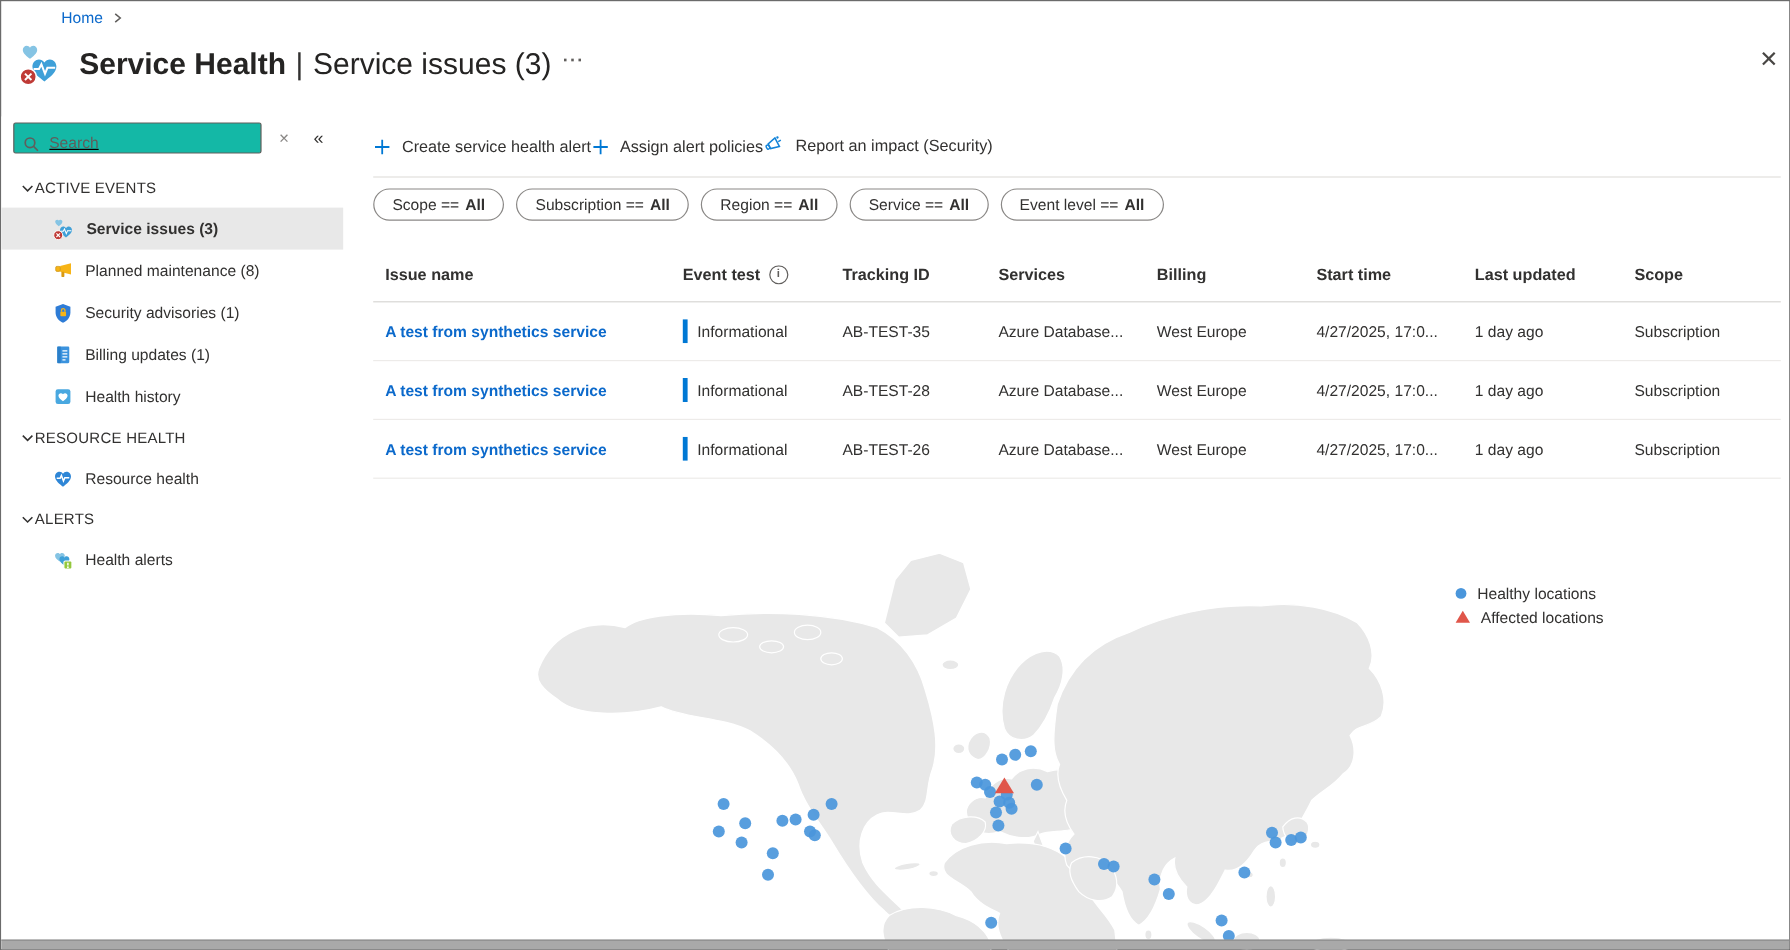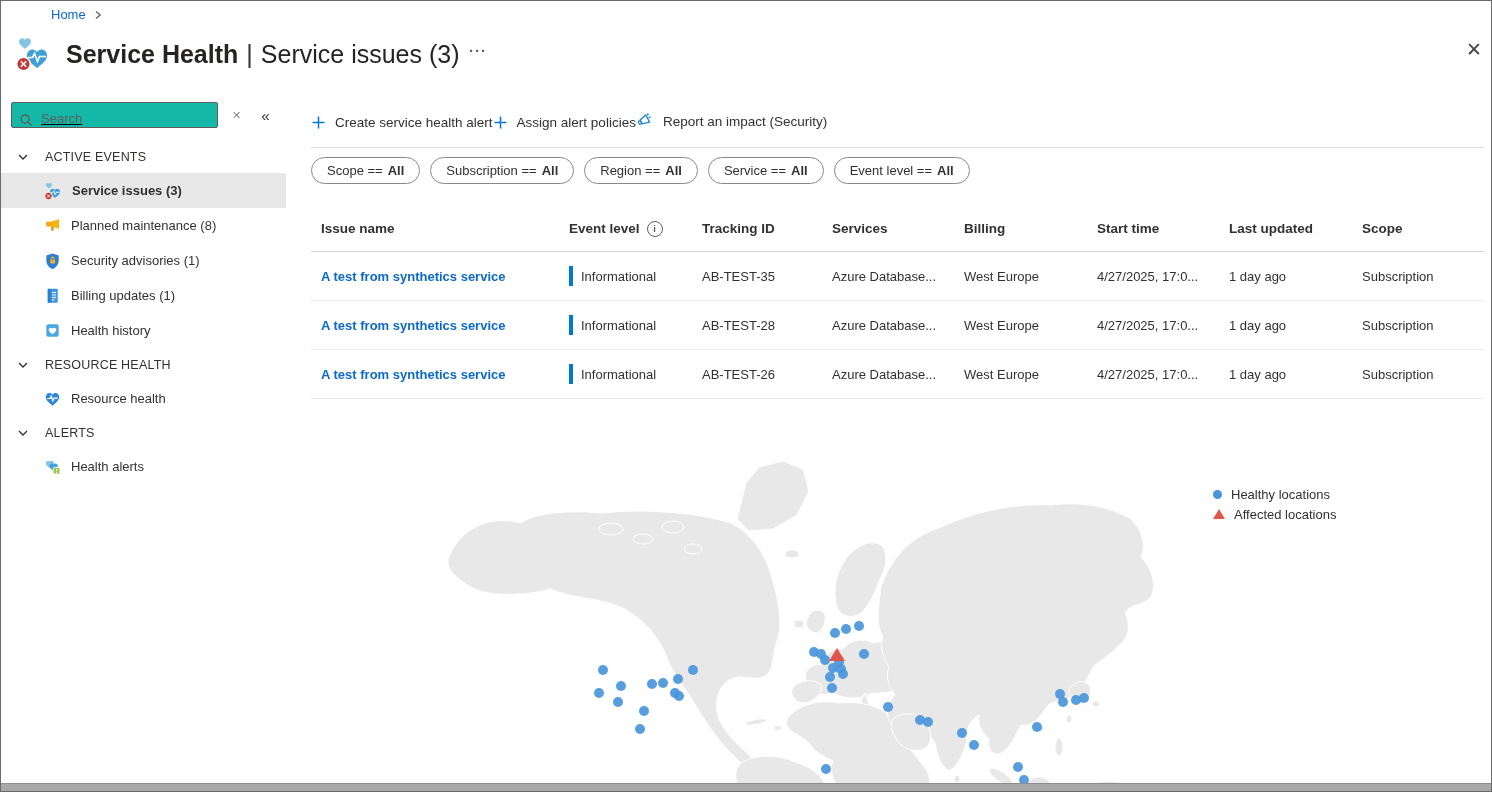--- a/index.html
+++ b/index.html
@@ -24,21 +24,21 @@
   .sidebar{position:absolute;left:0;top:96px;width:285px;bottom:8px;background:#fff;}
   .search-row{display:flex;align-items:center;margin:5px 0 8px 10px;gap:0;}
   .search-box{display:flex;align-items:flex-end;width:207px;height:26px;border:1px solid #605e5c;
               border-radius:2px;padding:0 7px;box-sizing:border-box;gap:6px;background:#14b8a6;text-decoration:underline;}
   .search-box input{border:none;outline:none;font-size:13px;color:#323130;width:100%;
                     font-family:"Liberation Sans",sans-serif;background:transparent;}
   .search-box input::placeholder{color:#605e5c;}
   .dismiss-x{margin-left:14px;color:#8a8886;font-size:11px;cursor:pointer;}
   .collapse-btn{margin-left:20px;color:#323130;font-size:15px;cursor:pointer;}
   .nav{margin-top:12px;}
-  .nav-header{height:33px;display:flex;align-items:center;gap:16px;padding-left:16px;
+  .nav-header{height:33px;display:flex;align-items:center;gap:0;padding-left:16px;
               font-size:12.5px;color:#323130;cursor:pointer;letter-spacing:.2px;}
   .nav-item{height:35px;display:flex;align-items:center;gap:9px;padding-left:42px;
             font-size:13px;color:#323130;cursor:pointer;}
   .nav-item.selected{background:#e8e8e8;font-weight:700;}
   .ico{flex:0 0 auto;display:inline-flex;}
 
   
   .toolbar{position:absolute;left:310px;top:111px;display:flex;align-items:flex-end;}
   .tb-btn{display:flex;align-items:center;gap:9px;font-size:13.5px;color:#323130;cursor:pointer;}
   .divider{position:absolute;left:310px;width:1173px;top:146px;height:1px;background:#e1dfdd;}
@@ -297,21 +297,21 @@
         <b>All</b>
       </button>
   </div>
 
   <div class="table">
     <div class="trow thead">
       <div class="cell">
           <span>Issue name</span>
         </div>
       <div class="cell">
-          <span>Event level</span>
+          <span>Event test</span>
           <i class="info-i">i</i>
         </div>
       <div class="cell">
           <span>Tracking ID</span>
         </div>
       <div class="cell">
           <span>Services</span>
         </div>
       <div class="cell">
           <span>Billing</span>

